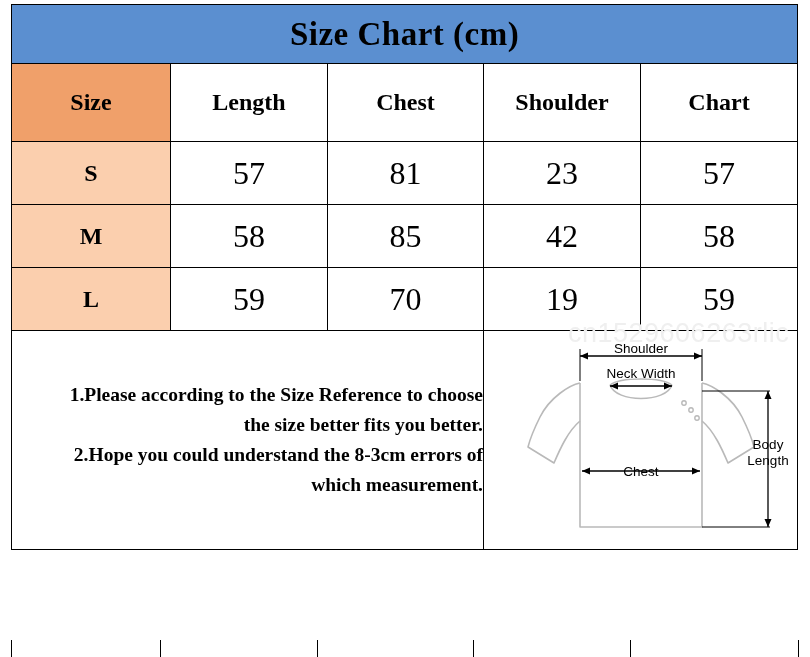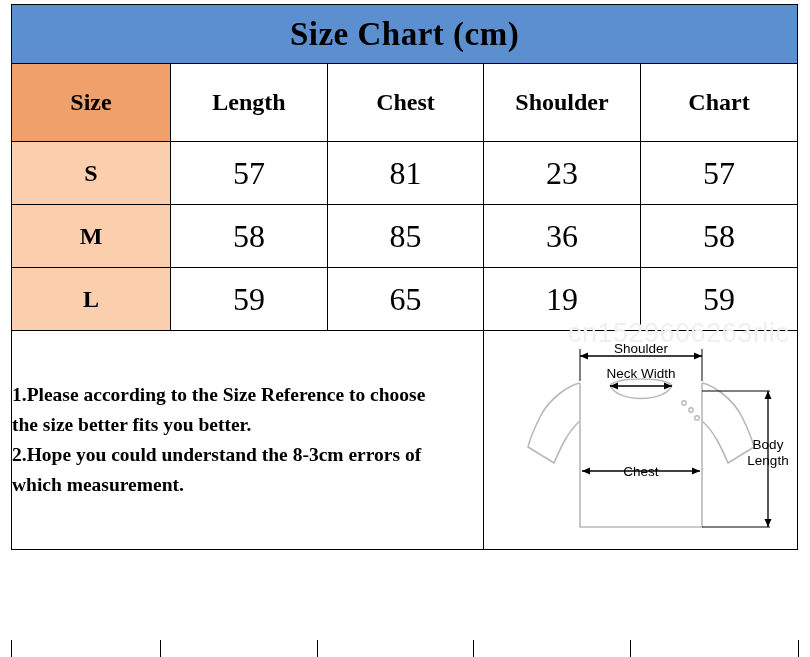--- a/index.html
+++ b/index.html
@@ -62,21 +62,21 @@
   }
   .notes-cell {
     height: 218px;
     vertical-align: middle;
     padding: 0 12px;
   }
   .notes-inner {
     font-size: 19.5px;
     font-weight: bold;
     line-height: 1.55;
-    text-align: left;
+    text-align: right;
     color: #000000;
   }
   .diagram-cell {
     height: 218px;
     position: relative;
     padding: 0;
   }
   .diagram-wrap {
     position: relative;
     width: 100%;
@@ -144,27 +144,27 @@
         <td class="size-col">S</td>
         <td>57</td>
         <td>81</td>
         <td>23</td>
         <td>57</td>
       </tr>
       <tr class="data-row">
         <td class="size-col">M</td>
         <td>58</td>
         <td>85</td>
-        <td>36</td>
+        <td>42</td>
         <td>58</td>
       </tr>
       <tr class="data-row">
         <td class="size-col">L</td>
         <td>59</td>
-        <td>65</td>
+        <td>70</td>
         <td>19</td>
         <td>59</td>
       </tr>
       <tr>
         <td class="notes-cell" colspan="3">
           <div class="notes-inner">
             <div>1.Please according to the Size Reference to choose</div>
             <div>the size better fits you better.</div>
             <div>2.Hope you could understand the 8-3cm errors of</div>
             <div>which measurement.</div>

